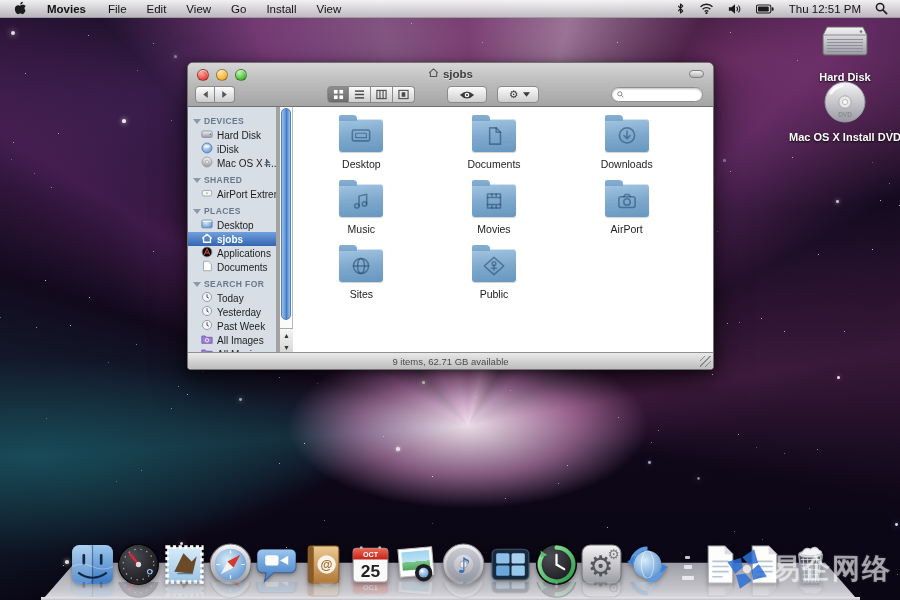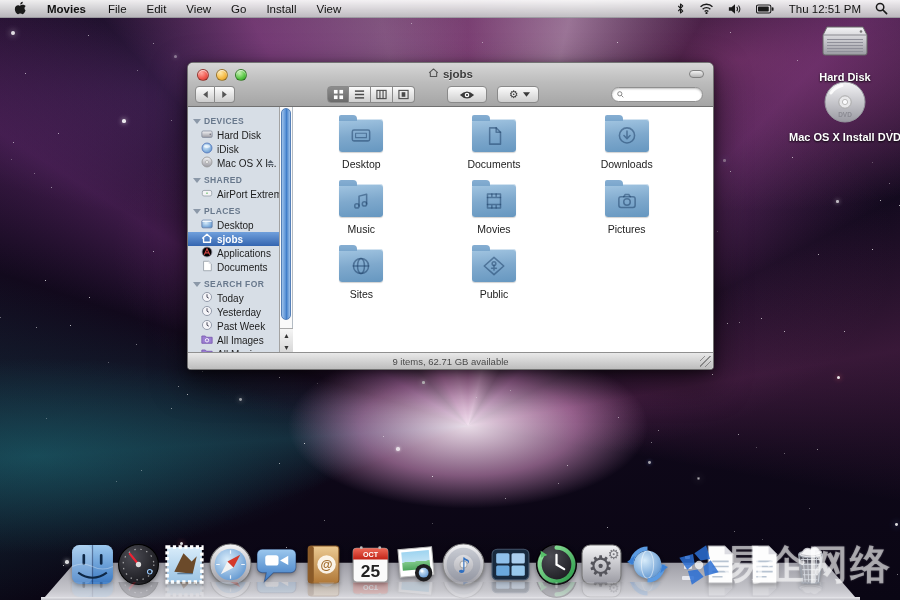--- a/index.html
+++ b/index.html
@@ -70,21 +70,21 @@
   .tool-btn { height:17px; display:flex; align-items:center; justify-content:center;
     background:linear-gradient(#fbfbfb,#cfcfcf); border:1px solid #8a8a8a; border-radius:4px; }
   .tool-btn.quicklook { width:40px; margin-left:32px; }
   .tool-btn.action { width:42px; margin-left:10px; gap:3px; }
   .search-field { margin-left:auto; margin-right:10px; width:92px; height:15px; border-radius:8px;
     background:#fff; border:1px solid #8f8f8f; box-shadow:inset 0 1px 2px rgba(0,0,0,.25);
     display:flex; align-items:center; padding:0 5px; gap:3px; }
   .search-field input { border:none; outline:none; width:70px; font-size:10px; background:transparent; }
 
   .win-body { position:absolute; left:0; right:0; top:44px; bottom:17px; display:flex; }
-  .sidebar { width:92px; background:#d7dee6; border-right:1px solid #a3a3a3; overflow:hidden; font-size:10px; padding-top:4px; }
+  .sidebar { width:92px; background:#d7dee6; border-right:4px solid #a3a3a3; overflow:hidden; font-size:10px; padding-top:4px; }
   .sb-header { display:flex; align-items:center; gap:3px; color:#68788c; font-weight:bold; font-size:8.5px; letter-spacing:.4px; padding:5px 0 2px 5px; }
   .sb-header .tri { width:0; height:0; border-left:4px solid transparent; border-right:4px solid transparent; border-top:5px solid #8b98a8; }
   .sb-item { display:flex; align-items:center; gap:4px; height:14px; padding-left:13px; color:#1c1c1c; white-space:nowrap; position:relative; }
   .sb-item.selected { background:linear-gradient(#70a0dc, #3465b0); color:#fff; font-weight:bold; }
   .sb-item .eject { position:absolute; right:4px; top:2px; }
   .sb-scroll { width:13px; background:#fafafa; border-right:1px solid #b4bcc4; position:relative; }
   .sb-thumb { position:absolute; left:1px; top:1px; width:10px; height:212px; border-radius:6px;
     background:linear-gradient(90deg,#9fc2ea,#5a92d6 45%,#3f7cc8 55%,#9fc2ea); border:1px solid #5580b8; }
   .sb-arrows { position:absolute; bottom:0; left:0; width:13px; height:24px; background:linear-gradient(#f5f5f5,#d8d8d8); border-top:1px solid #aaa; }
   .sb-arrows .ar { width:100%; height:12px; display:flex; align-items:center; justify-content:center; font-size:7px; color:#333; }
@@ -112,21 +112,21 @@
   .dock-icon { position:absolute; bottom:13px; width:45px; height:45px; }
   .dock-icon svg { width:100%; height:100%; filter:drop-shadow(0 2px 2px rgba(0,0,0,.35)); }
   .dock-reflect { position:absolute; top:40px; left:0; width:45px; height:18px; transform:scaleY(-1);
     opacity:.22; overflow:hidden; pointer-events:none; }
   .dock-reflect svg { width:45px; height:45px; }
   .dock-divider { position:absolute; bottom:14px; width:16px; height:36px; }
   .dock-divider i { position:absolute; background:rgba(245,245,250,.8); border-radius:1px; }
 
   
   .watermark { position:absolute; right:8px; bottom:8px; z-index:35; display:flex; align-items:center; pointer-events:none; }
-  .watermark .wm-text { font-size:40px; font-weight:bold; color:rgba(255,255,255,.55); letter-spacing:2px;
+  .watermark .wm-text { font-size:28px; font-weight:bold; color:rgba(255,255,255,.55); letter-spacing:2px;
     text-shadow:0 0 2px rgba(255,255,255,.25); font-family:"DejaVu Sans", sans-serif; }
   .watermark .wm-logo { width:46px; height:46px; margin-right:2px; opacity:.85; }
 </style>
 </head>
 <body>
 
 <svg width="0" height="0" style="position:absolute">
   <defs>
     <linearGradient id="gBlue" x1="0" y1="0" x2="0" y2="1">
         <stop offset="0" stop-color="#9cc8ee"></stop>
@@ -669,21 +669,21 @@
             <div class="folder-cell">
               <div class="folder">
                 <svg width="26" height="22" viewBox="0 0 24 20">
                   <g fill="none" stroke="rgba(25,60,100,.5)" stroke-width="1.4" stroke-linejoin="round" stroke-linecap="round">
                     <rect x="4.5" y="6" width="15" height="10" rx="2"></rect>
                     <circle cx="12" cy="11" r="3"></circle>
                     <path d="M9 6 l1.4 -2 h3.2 L15 6"></path>
                   </g>
                 </svg>
               </div>
-              <div class="folder-label">Pictures</div>
+              <div class="folder-label">AirPort</div>
             </div>
             <div class="folder-cell">
               <div class="folder">
                 <svg width="26" height="22" viewBox="0 0 24 20">
                   <g fill="none" stroke="rgba(25,60,100,.5)" stroke-width="1.4" stroke-linejoin="round" stroke-linecap="round">
                     <circle cx="12" cy="10" r="7"></circle>
                     <ellipse cx="12" cy="10" rx="3.2" ry="7"></ellipse>
                     <path d="M5 10 h14"></path>
                   </g>
                 </svg>

